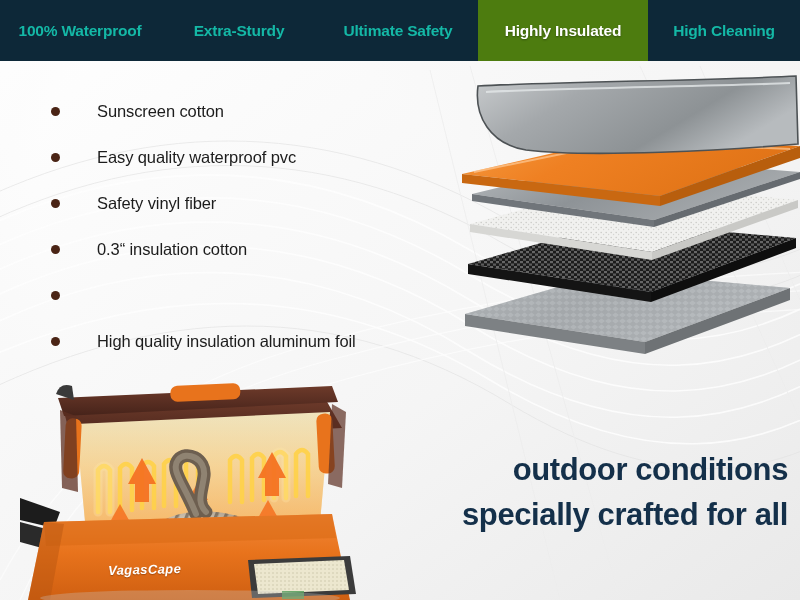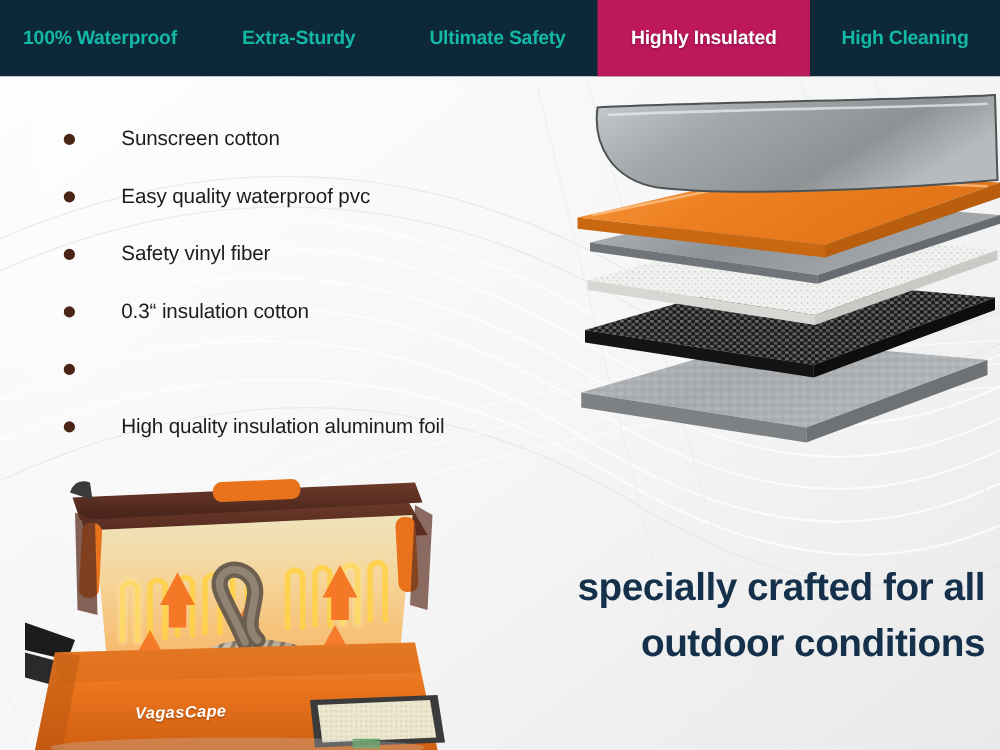--- a/index.html
+++ b/index.html
@@ -36,21 +36,21 @@
     letter-spacing:-.2px;
     white-space:nowrap;
     height:100%;
   }
   .tab.t0 { width:160px; }
   .tab.t1 { width:158px;text-align:right; }
   .tab.t2 { width:160px; }
   .tab.t3 { width:170px; }
   .tab.t4 { width:152px; }
   .tab.active {
-    background:#be185d;
+    background:#4d7c0f;
     color:#ffffff;
     text-shadow:0 1px 2px rgba(0,0,0,.35);
   }
 
   
   #feature-list {
     position:absolute; left:40px; top:88px; width:420px; z-index:12;
   }
   .feature-row {
     display:flex; align-items:center;
@@ -387,17 +387,17 @@
       <path d="M234,192 L324,188 L329,218 L238,222 Z" fill="url(#meshwin)"></path>
       <rect x="262" y="219" width="22" height="8" fill="#4b9a52" opacity=".8"></rect>
     </g>
 
     <ellipse cx="170" cy="226" rx="150" ry="8" fill="#c9c9c9" opacity=".3"></ellipse>
   </svg>
 
   <div class="brand-label">VagasCape</div>
 
   <div id="tagline">
+    <span class="line">outdoor conditions</span>
     <span class="line">specially crafted for all</span>
-    <span class="line">outdoor conditions</span>
   </div>
 
 </div>
 
 </body></html>

